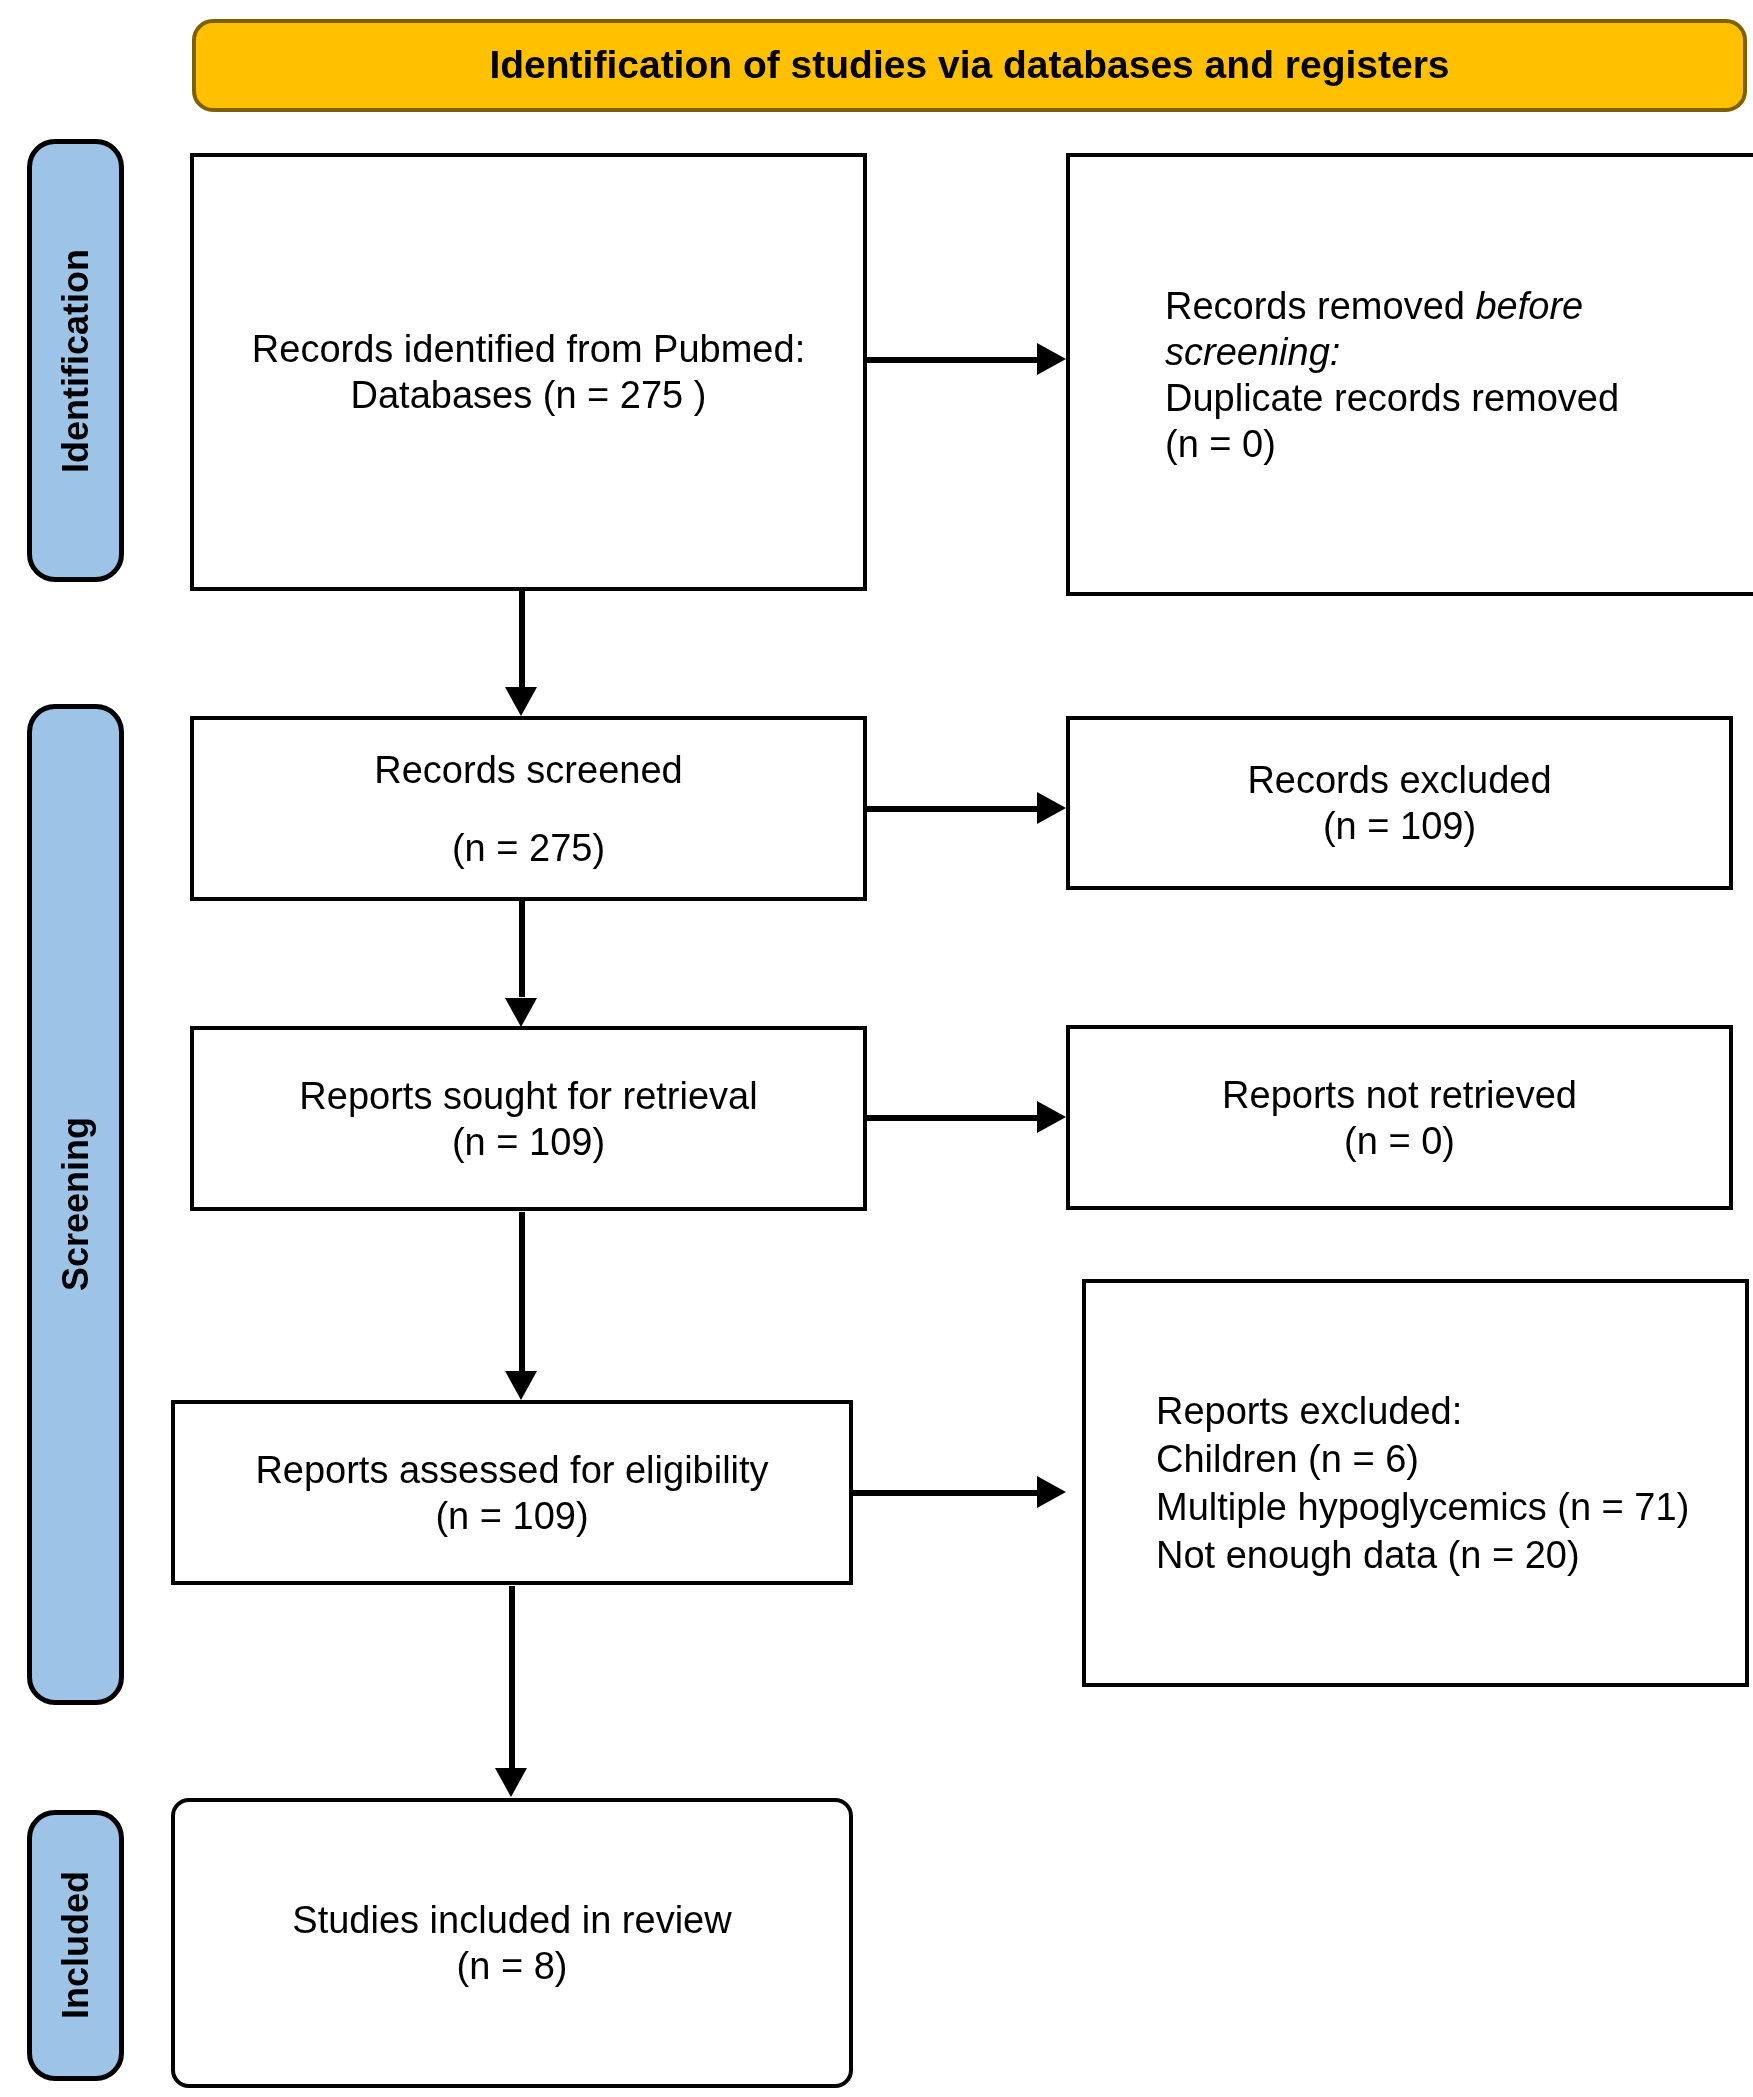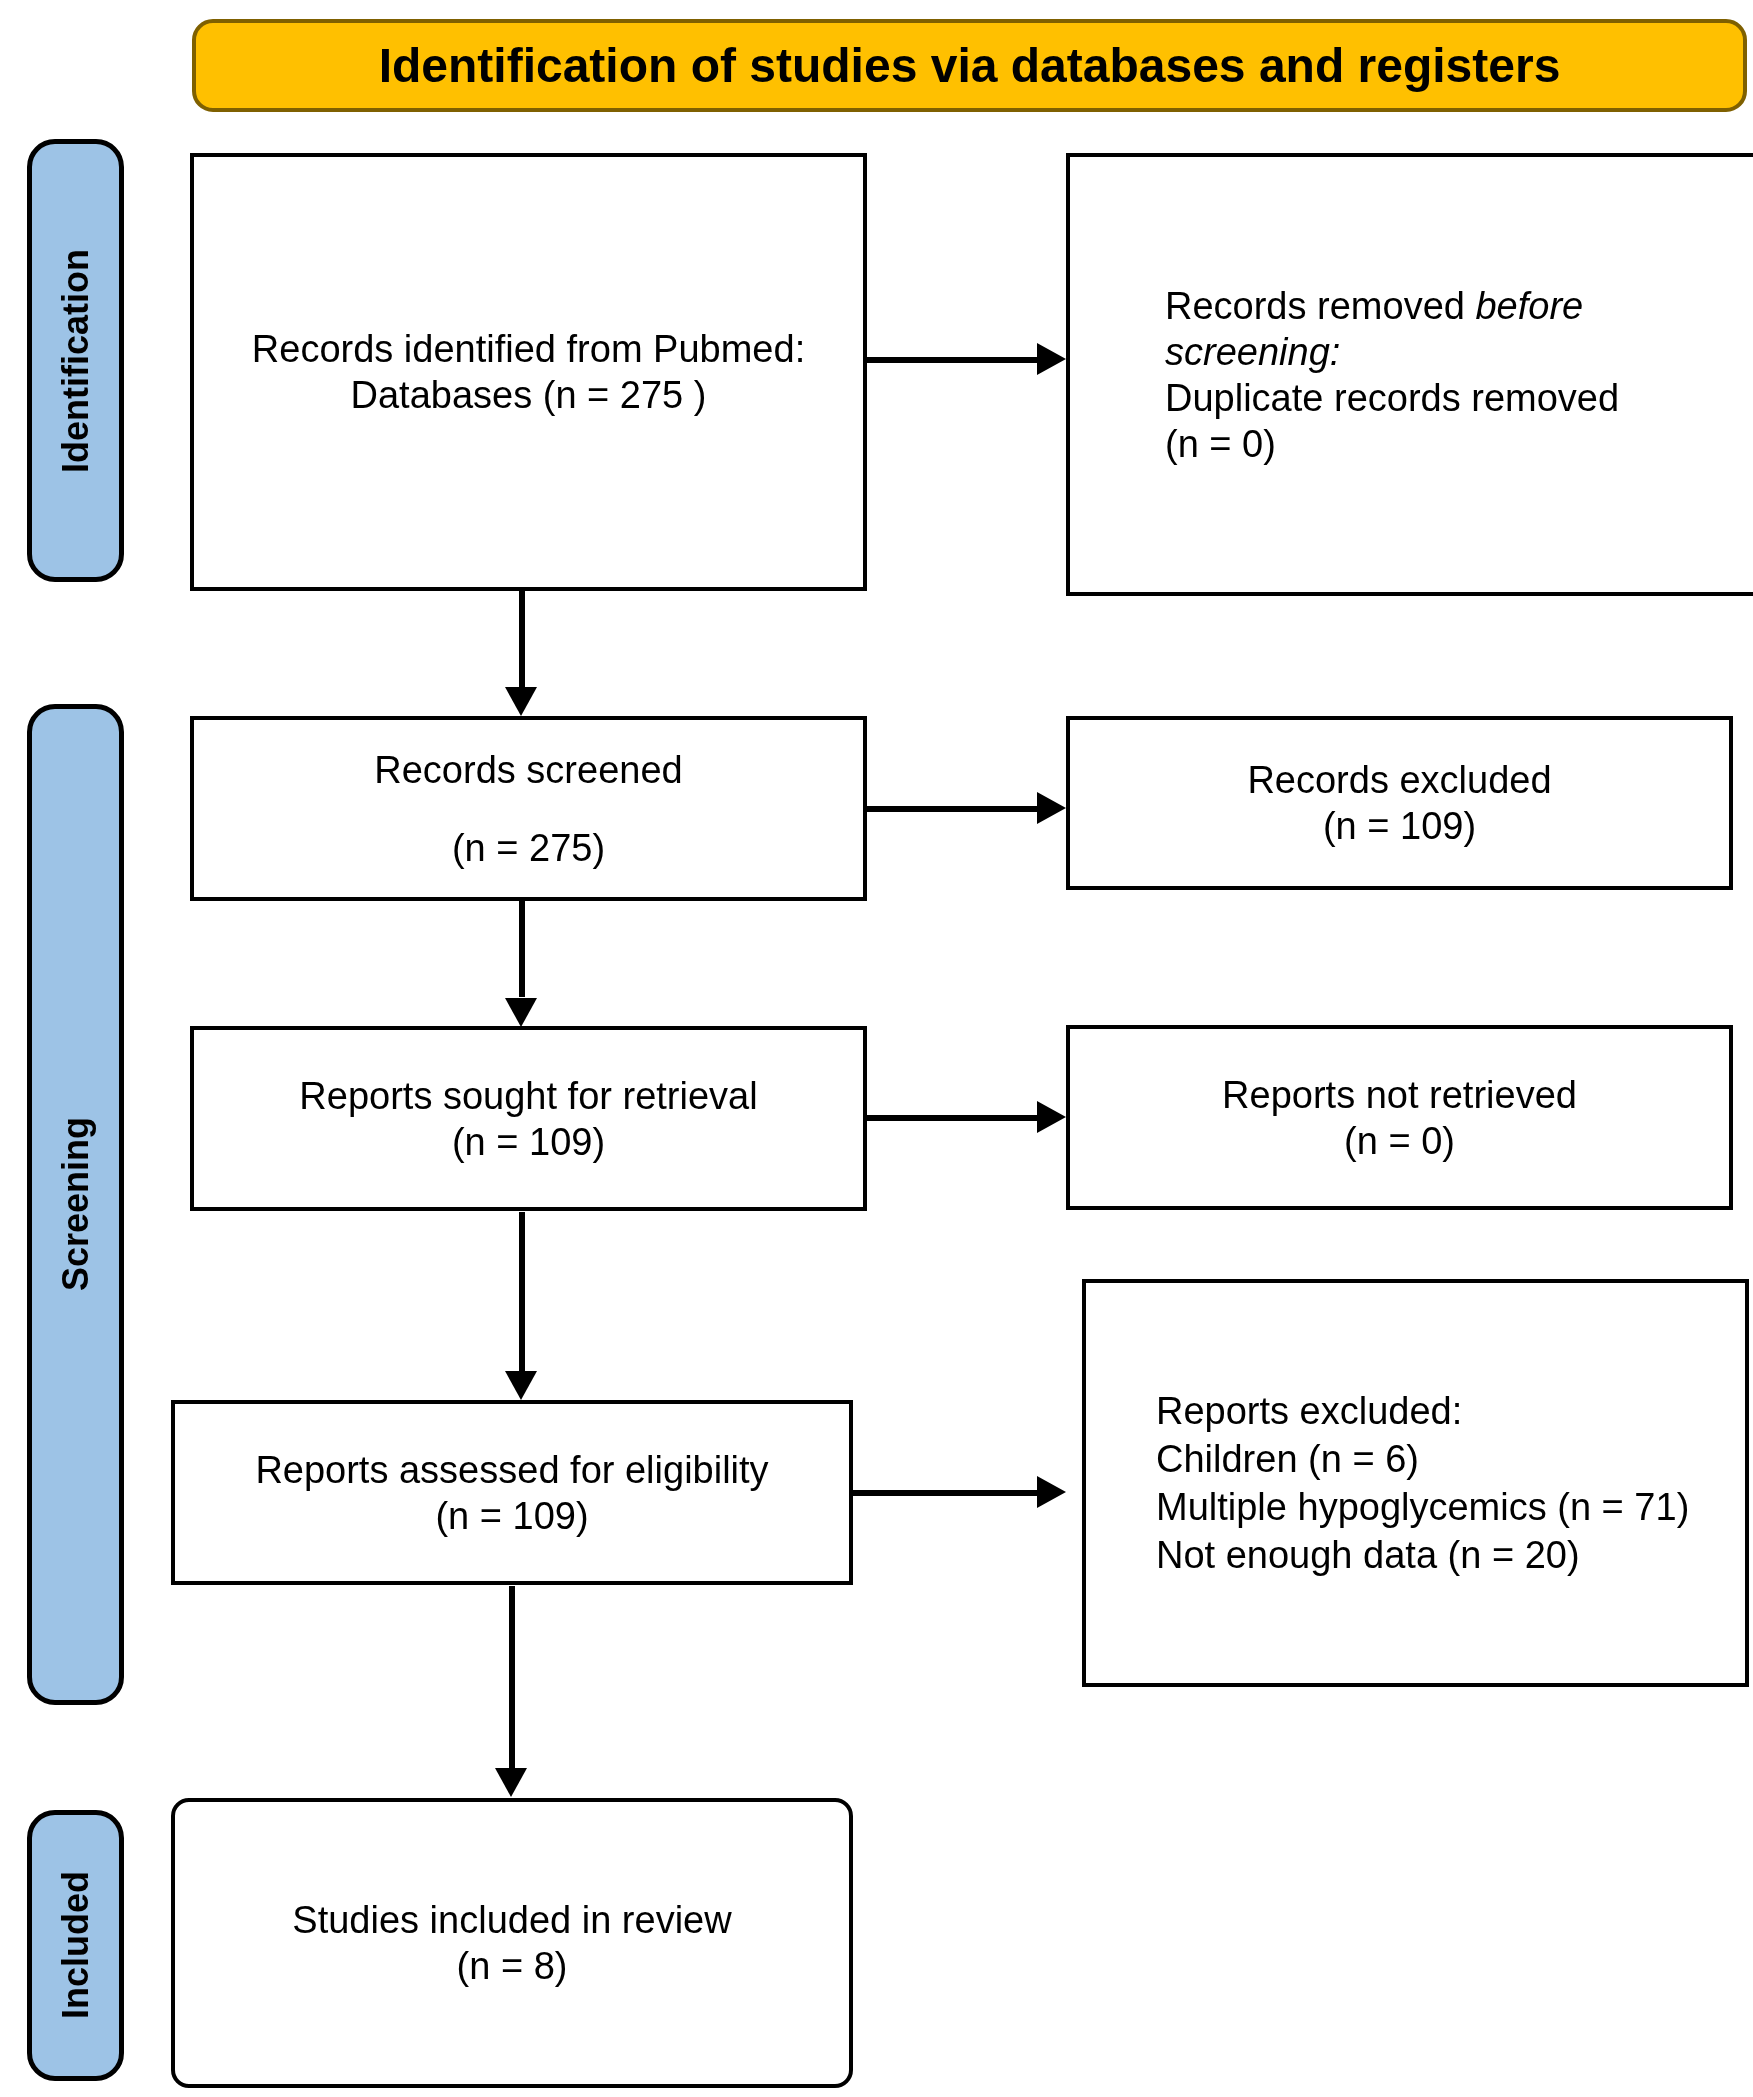--- a/index.html
+++ b/index.html
@@ -15,21 +15,21 @@
   
   .banner {
     position: absolute;
     left: 192px; top: 18.5px;
     width: 1555px; height: 93px;
     box-sizing: border-box;
     background: #FFC000;
     border: 4.2px solid #7F6000;
     border-radius: 21px;
     display: flex; align-items: center; justify-content: center;
-    font-size: 48px; font-weight: bold;
+    font-size: 39px; font-weight: bold;
     text-align: center;
   }
 
   
   .stage {
     position: absolute;
     left: 27px; width: 97px;
     box-sizing: border-box;
     background: #9DC3E6;
     border: 5.6px solid #000000;

